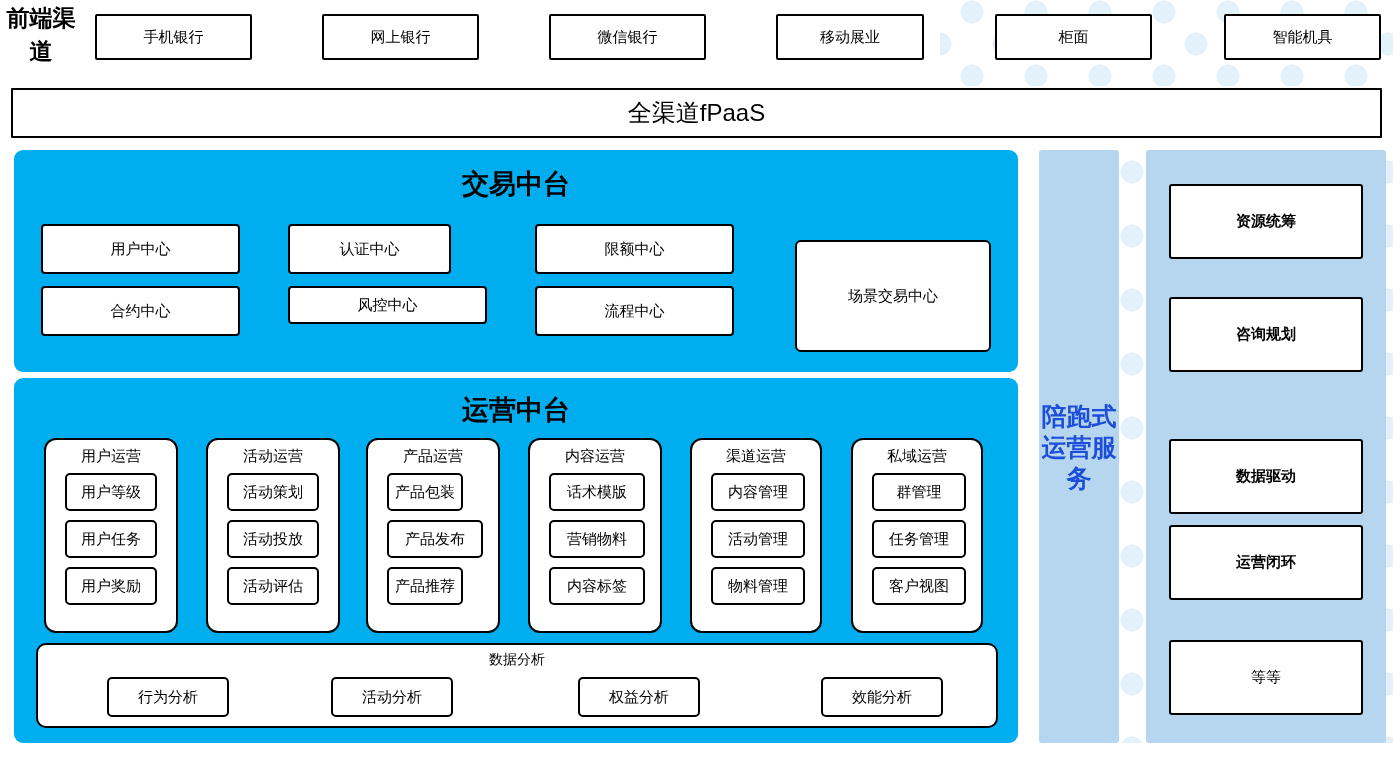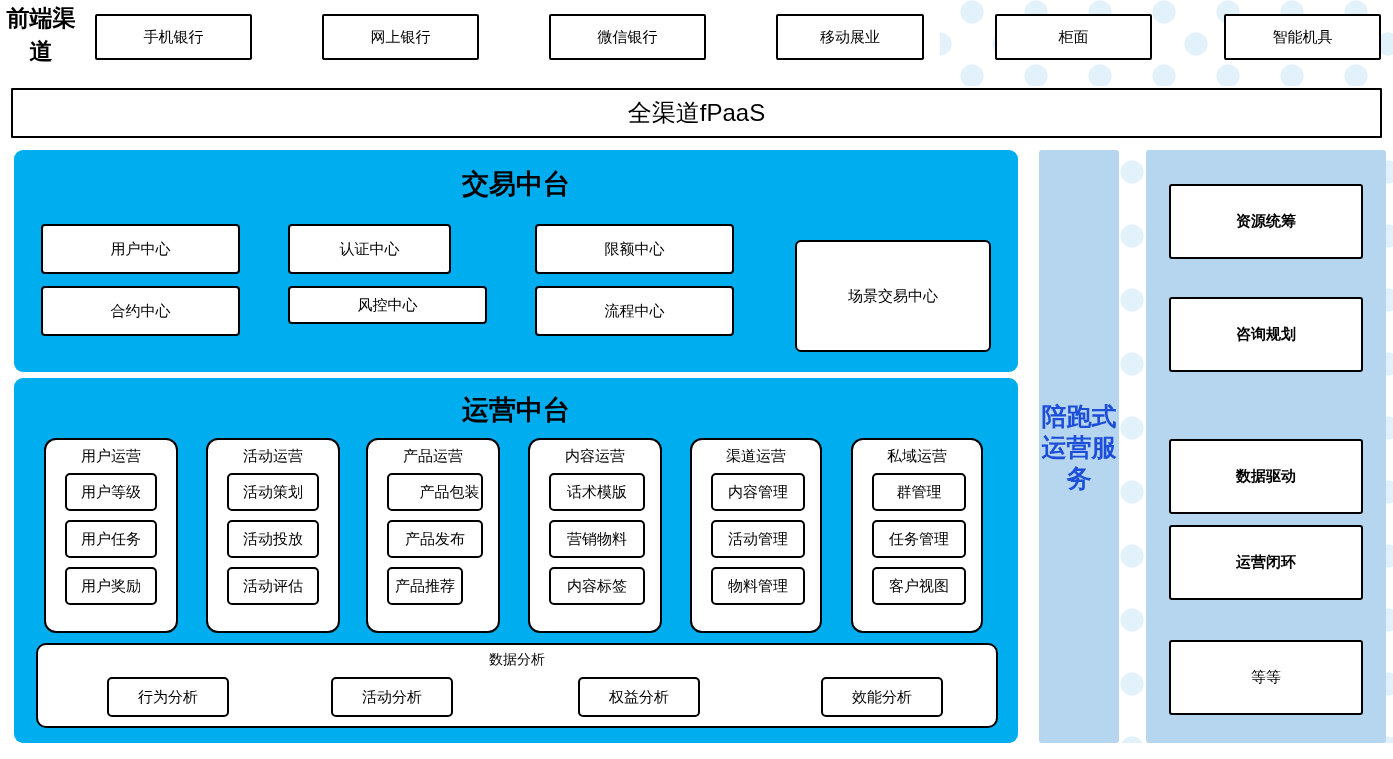--- a/index.html
+++ b/index.html
@@ -308,21 +308,21 @@
 
   <div class="ops-col" style="left:206px;width:134px;">
     <div class="ops-col-title">活动运营</div>
     <div class="ops-item" style="left:19px;top:33px;width:92px;">活动策划</div>
     <div class="ops-item" style="left:19px;top:80px;width:92px;">活动投放</div>
     <div class="ops-item" style="left:19px;top:127px;width:92px;">活动评估</div>
   </div>
 
   <div class="ops-col" style="left:366px;width:134px;">
     <div class="ops-col-title">产品运营</div>
-    <div class="ops-item" style="left:19px;top:33px;width:96px;padding-left:29px;">产品包装</div>
+    <div class="ops-item" style="left:19px;top:33px;width:76px;">产品包装</div>
     <div class="ops-item" style="left:19px;top:80px;width:96px;">产品发布</div>
     <div class="ops-item" style="left:19px;top:127px;width:76px;">产品推荐</div>
   </div>
 
   <div class="ops-col" style="left:528px;width:134px;">
     <div class="ops-col-title">内容运营</div>
     <div class="ops-item" style="left:19px;top:33px;width:96px;">话术模版</div>
     <div class="ops-item" style="left:19px;top:80px;width:96px;">营销物料</div>
     <div class="ops-item" style="left:19px;top:127px;width:96px;">内容标签</div>
   </div>

